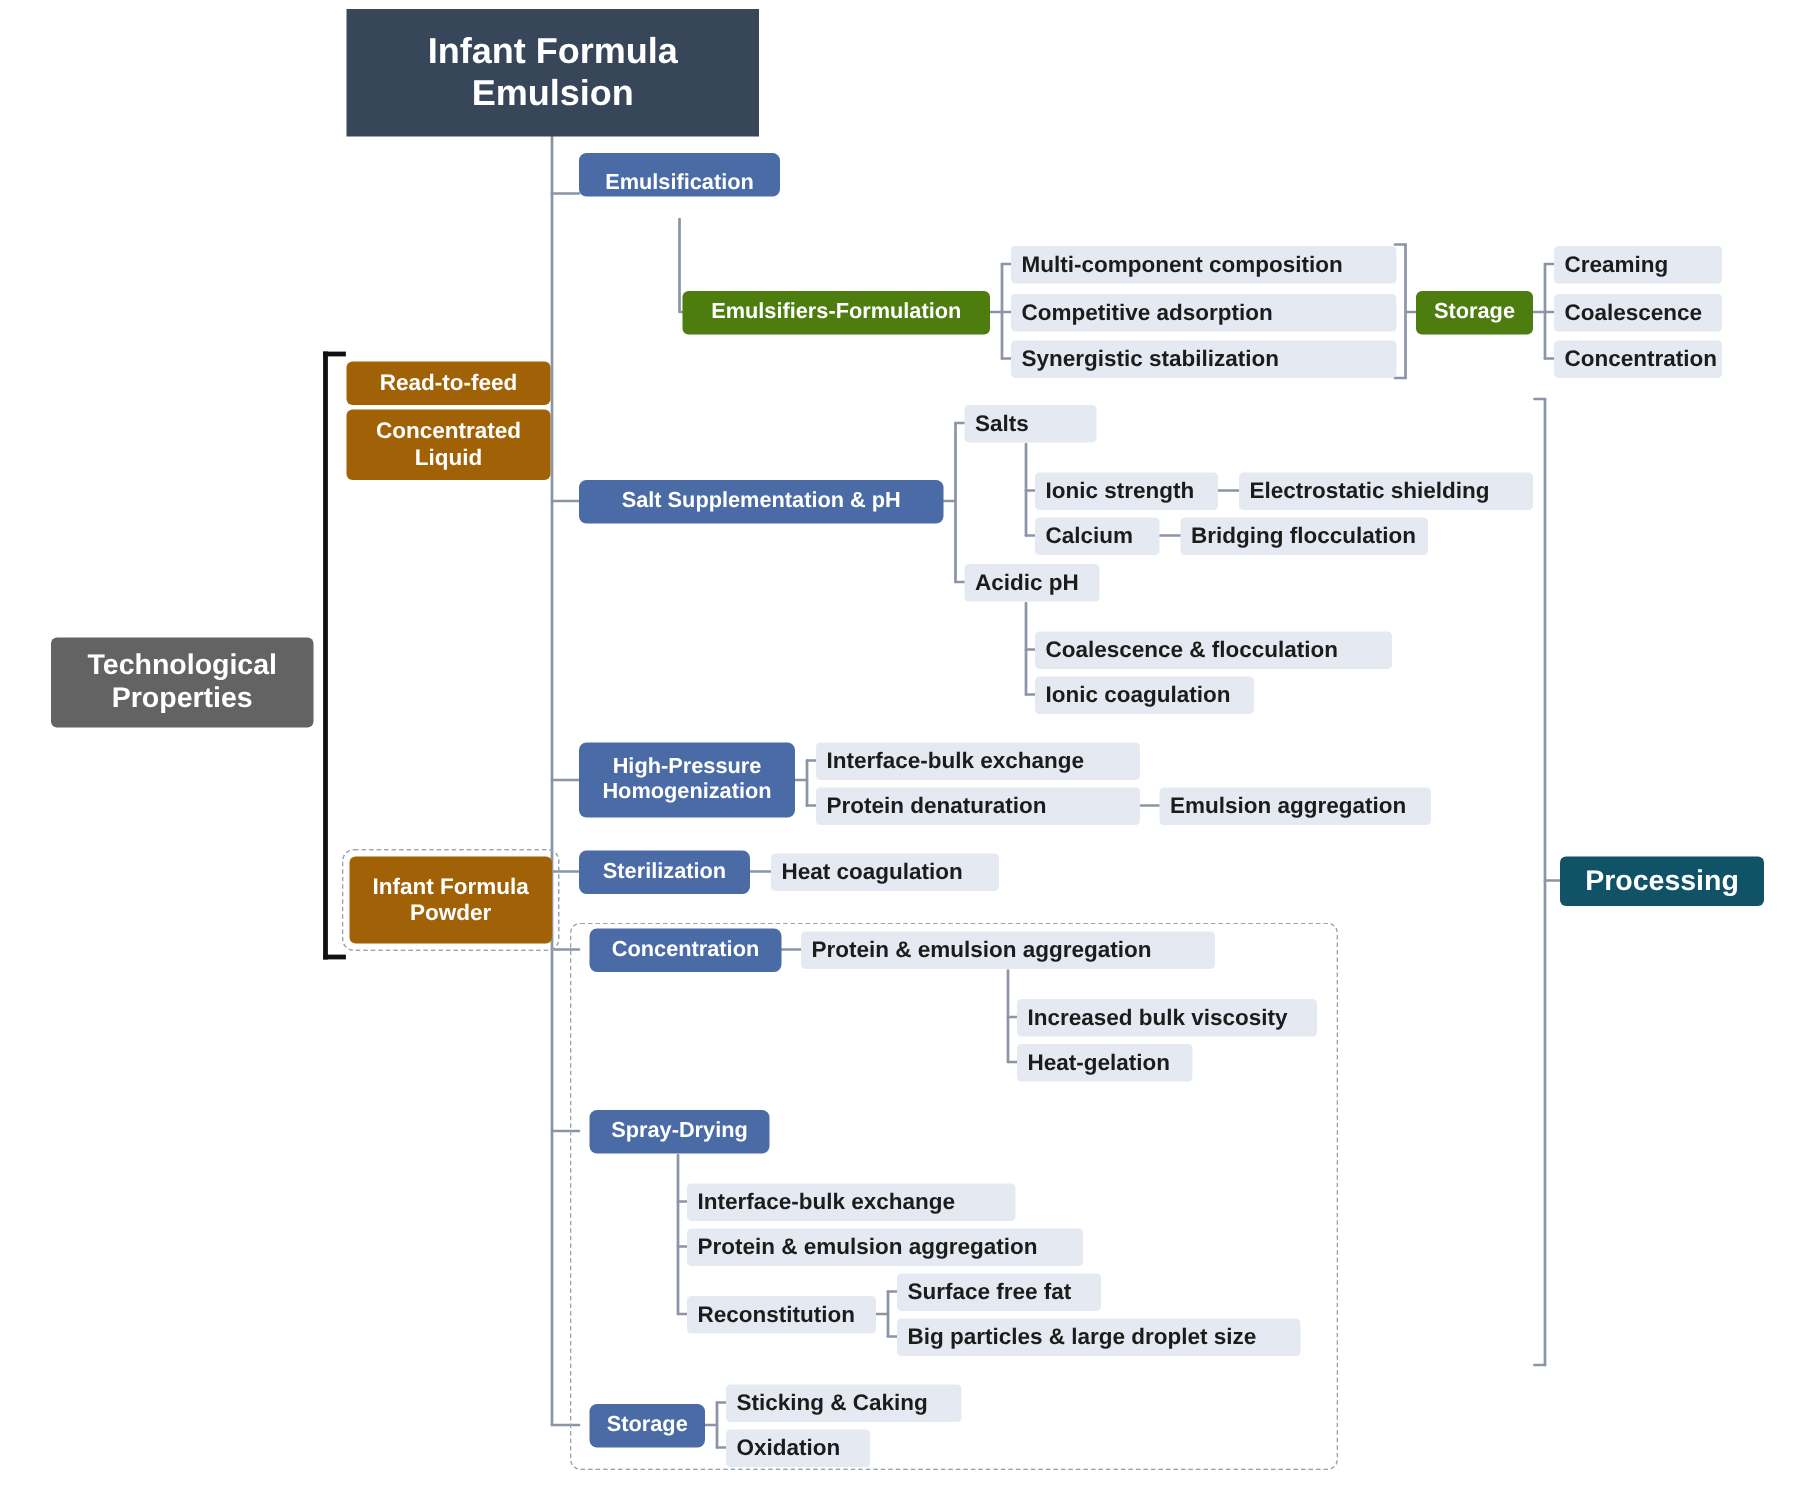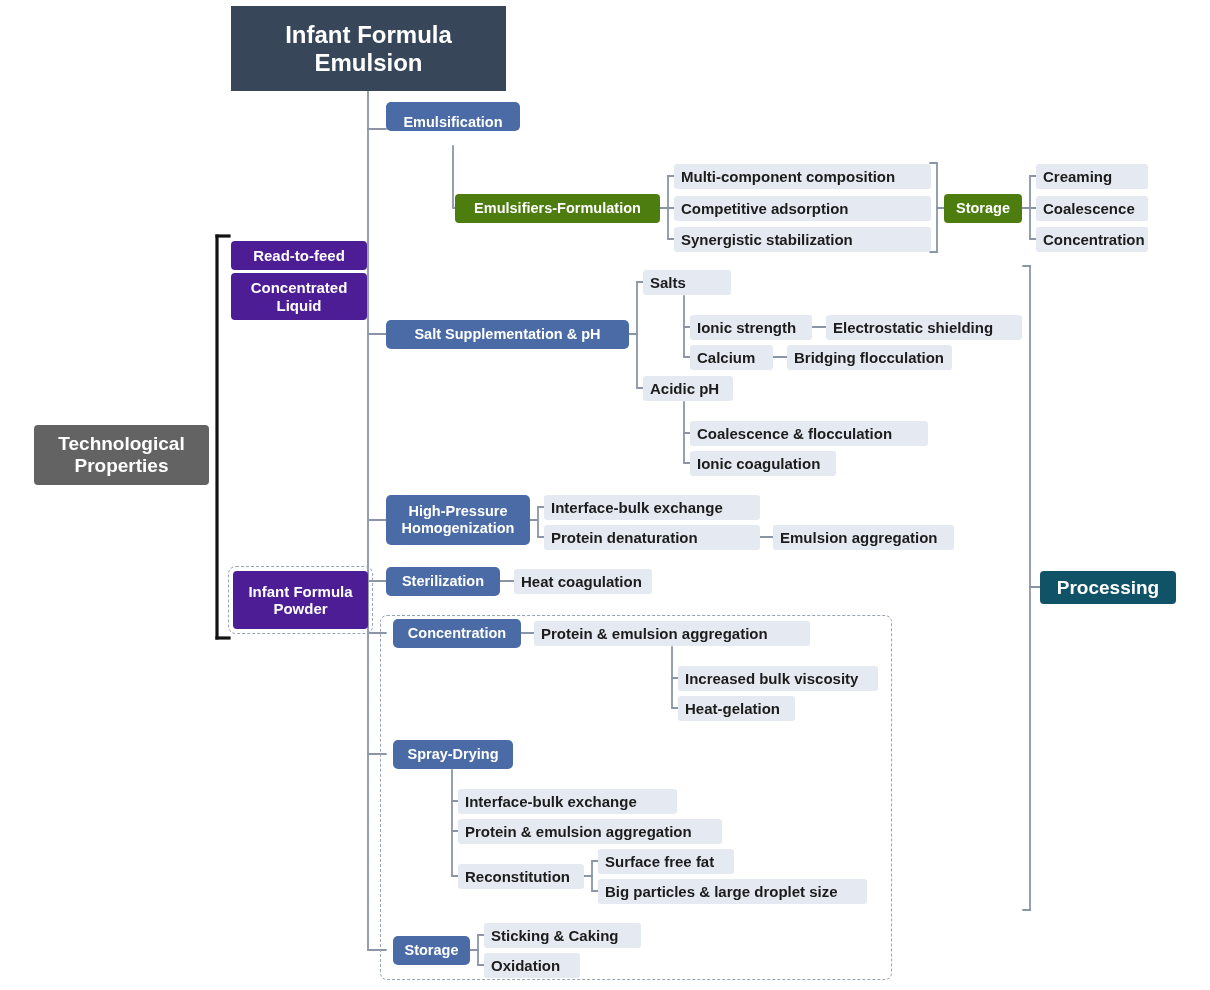--- a/index.html
+++ b/index.html
@@ -18,21 +18,21 @@
 
   
   .teal{background:#4d7c0f;color:#ffffff;font-weight:bold;font-size:14.5px;border-radius:4px;}
   .teal-lg{background:#115366;color:#ffffff;font-weight:bold;font-size:19px;border-radius:4px;}
 
   
   .leaf{background:#e4e9f2;color:#1c1c1c;font-weight:bold;font-size:15px;border-radius:3px;
         justify-content:flex-start;padding-left:7px;padding-right:7px;}
 
   
-  .grey{background:#4c1d95;color:#ffffff;font-weight:bold;font-size:15px;border-radius:4px;}
+  .grey{background:#a16207;color:#ffffff;font-weight:bold;font-size:15px;border-radius:4px;}
   .grey-lg{background:#636363;color:#ffffff;font-weight:bold;font-size:19px;border-radius:4px;}
 
   .dashbox{position:absolute;border:1.6px dashed #9aa3b0;border-radius:7px;box-sizing:border-box;}
   .dashbox-sm{position:absolute;border:1.6px dashed #9aa3b0;border-radius:8px;box-sizing:border-box;}
 </style>
 </head>
 <body>
 
 <div id="canvas">
 
@@ -233,21 +233,21 @@
   <div class="node leaf" style="left:544px;top:525px;width:216px;height:25px;">
     <span>Protein denaturation</span>
   </div>
   <div class="node leaf" style="left:773px;top:525px;width:181px;height:25px;">
     <span>Emulsion aggregation</span>
   </div>
 
   <div class="node blue" style="left:386px;top:567px;width:114px;height:29px;">
     <span>Sterilization</span>
   </div>
-  <div class="node leaf" style="left:514px;top:569px;width:138px;height:25px;">
+  <div class="node leaf" style="left:514px;top:569px;width:152px;height:25px;">
     <span>Heat coagulation</span>
   </div>
 
   <div class="node blue" style="left:393px;top:619px;width:128px;height:29px;">
     <span>Concentration</span>
   </div>
   <div class="node leaf" style="left:534px;top:621px;width:276px;height:25px;">
     <span>Protein &amp; emulsion aggregation</span>
   </div>
   <div class="node leaf" style="left:678px;top:666px;width:200px;height:25px;">

